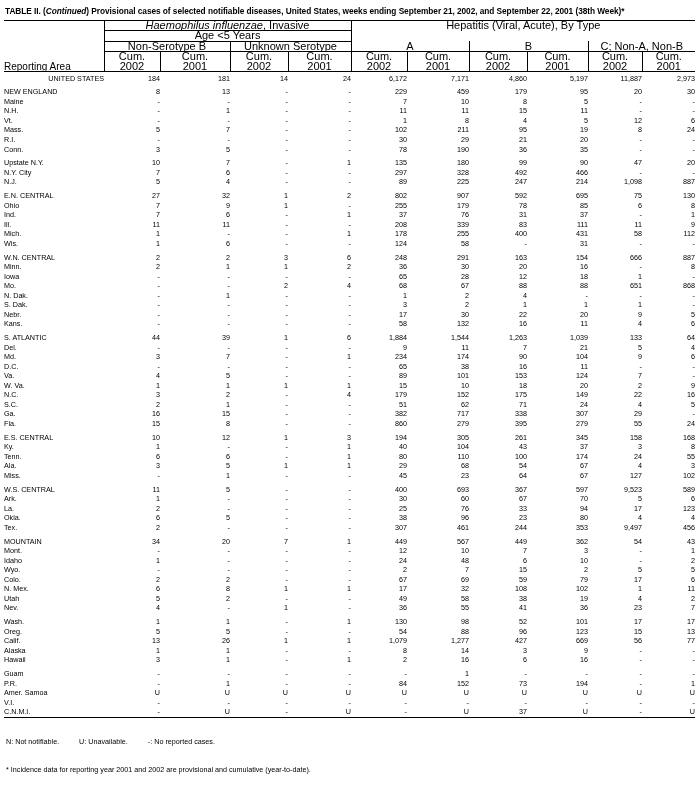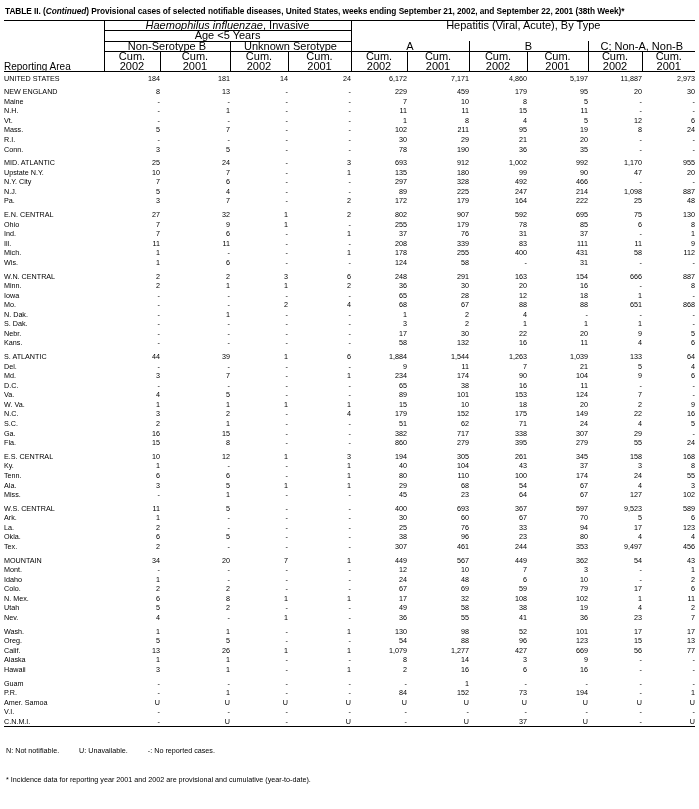--- a/index.html
+++ b/index.html
@@ -85,20 +85,21 @@
     white-space: nowrap;
   }
   tr.spacer td {
     height: 4.2px;
     line-height: 4.2px;
     font-size: 1px;
     padding: 0;
   }
   tr.usrow td {
     padding-top: 1.5px;
+    text-align: right;
   }
   .thickline td {
     border-bottom: 1px solid #000;
     height: 0;
     line-height: 0;
     font-size: 0;
     padding: 0;
   }
   .notes {
     font-size: 7.2px;
@@ -276,33 +277,20 @@
           <td class="num">190</td>
           <td class="num">36</td>
           <td class="num">35</td>
           <td class="num">-</td>
           <td class="num">-</td>
         </tr>
         <tr class="spacer">
           <td colspan="11"></td>
         </tr>
         <tr class="datarow">
-          <td class="area">MID. ATLANTIC</td>
-          <td class="num">25</td>
-          <td class="num">24</td>
-          <td class="num">-</td>
-          <td class="num">3</td>
-          <td class="num">693</td>
-          <td class="num">912</td>
-          <td class="num">1,002</td>
-          <td class="num">992</td>
-          <td class="num">1,170</td>
-          <td class="num">955</td>
-        </tr>
-        <tr class="datarow">
           <td class="area">Upstate N.Y.</td>
           <td class="num">10</td>
           <td class="num">7</td>
           <td class="num">-</td>
           <td class="num">1</td>
           <td class="num">135</td>
           <td class="num">180</td>
           <td class="num">99</td>
           <td class="num">90</td>
           <td class="num">47</td>
@@ -327,33 +315,20 @@
           <td class="num">4</td>
           <td class="num">-</td>
           <td class="num">-</td>
           <td class="num">89</td>
           <td class="num">225</td>
           <td class="num">247</td>
           <td class="num">214</td>
           <td class="num">1,098</td>
           <td class="num">887</td>
         </tr>
-        <tr class="datarow">
-          <td class="area">Pa.</td>
-          <td class="num">3</td>
-          <td class="num">7</td>
-          <td class="num">-</td>
-          <td class="num">2</td>
-          <td class="num">172</td>
-          <td class="num">179</td>
-          <td class="num">164</td>
-          <td class="num">222</td>
-          <td class="num">25</td>
-          <td class="num">48</td>
-        </tr>
         <tr class="spacer">
           <td colspan="11"></td>
         </tr>
         <tr class="datarow">
           <td class="area">E.N. CENTRAL</td>
           <td class="num">27</td>
           <td class="num">32</td>
           <td class="num">1</td>
           <td class="num">2</td>
           <td class="num">802</td>
@@ -840,20 +815,33 @@
           <td class="num">-</td>
           <td class="num">-</td>
           <td class="num">24</td>
           <td class="num">48</td>
           <td class="num">6</td>
           <td class="num">10</td>
           <td class="num">-</td>
           <td class="num">2</td>
         </tr>
         <tr class="datarow">
+          <td class="area">Wyo.</td>
+          <td class="num">-</td>
+          <td class="num">-</td>
+          <td class="num">-</td>
+          <td class="num">-</td>
+          <td class="num">2</td>
+          <td class="num">7</td>
+          <td class="num">15</td>
+          <td class="num">2</td>
+          <td class="num">5</td>
+          <td class="num">5</td>
+        </tr>
+        <tr class="datarow">
           <td class="area">Colo.</td>
           <td class="num">2</td>
           <td class="num">2</td>
           <td class="num">-</td>
           <td class="num">-</td>
           <td class="num">67</td>
           <td class="num">69</td>
           <td class="num">59</td>
           <td class="num">79</td>
           <td class="num">17</td>

